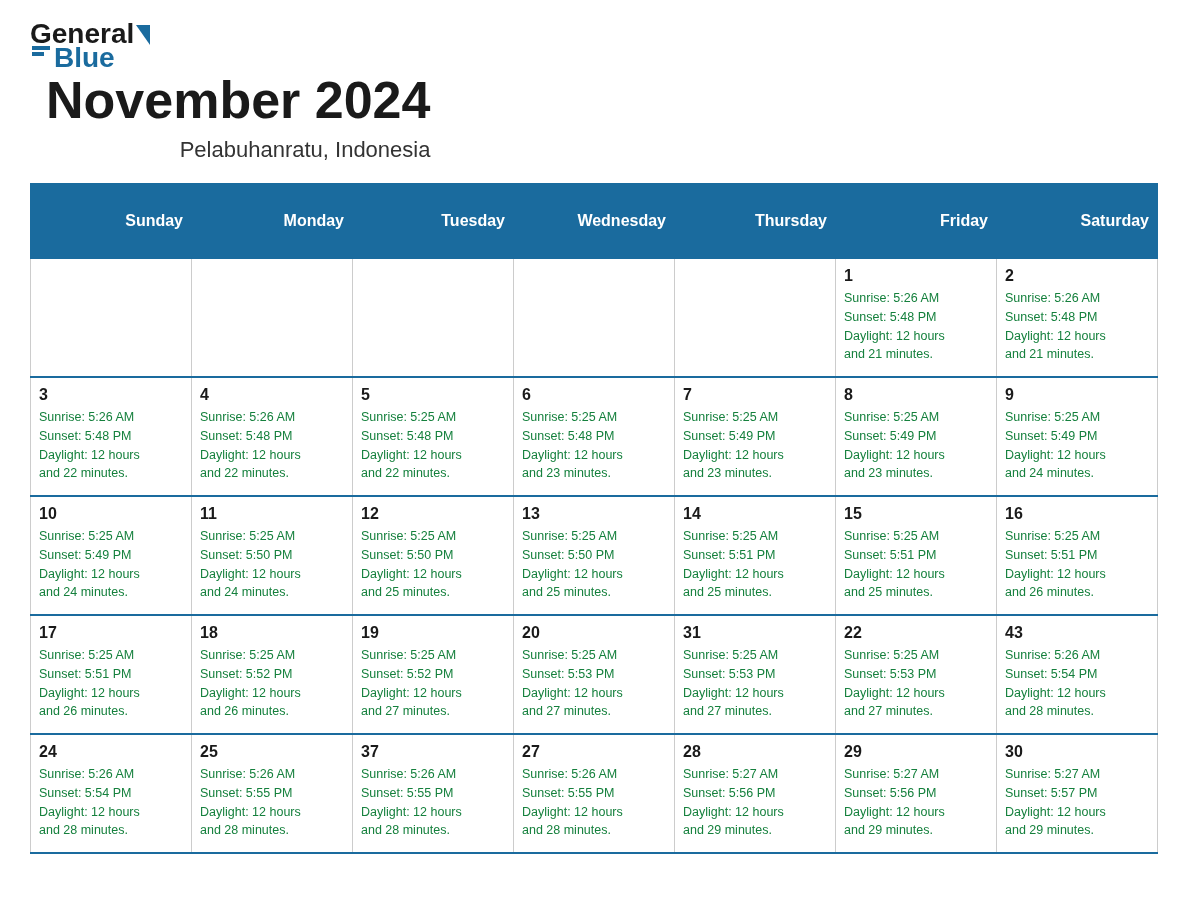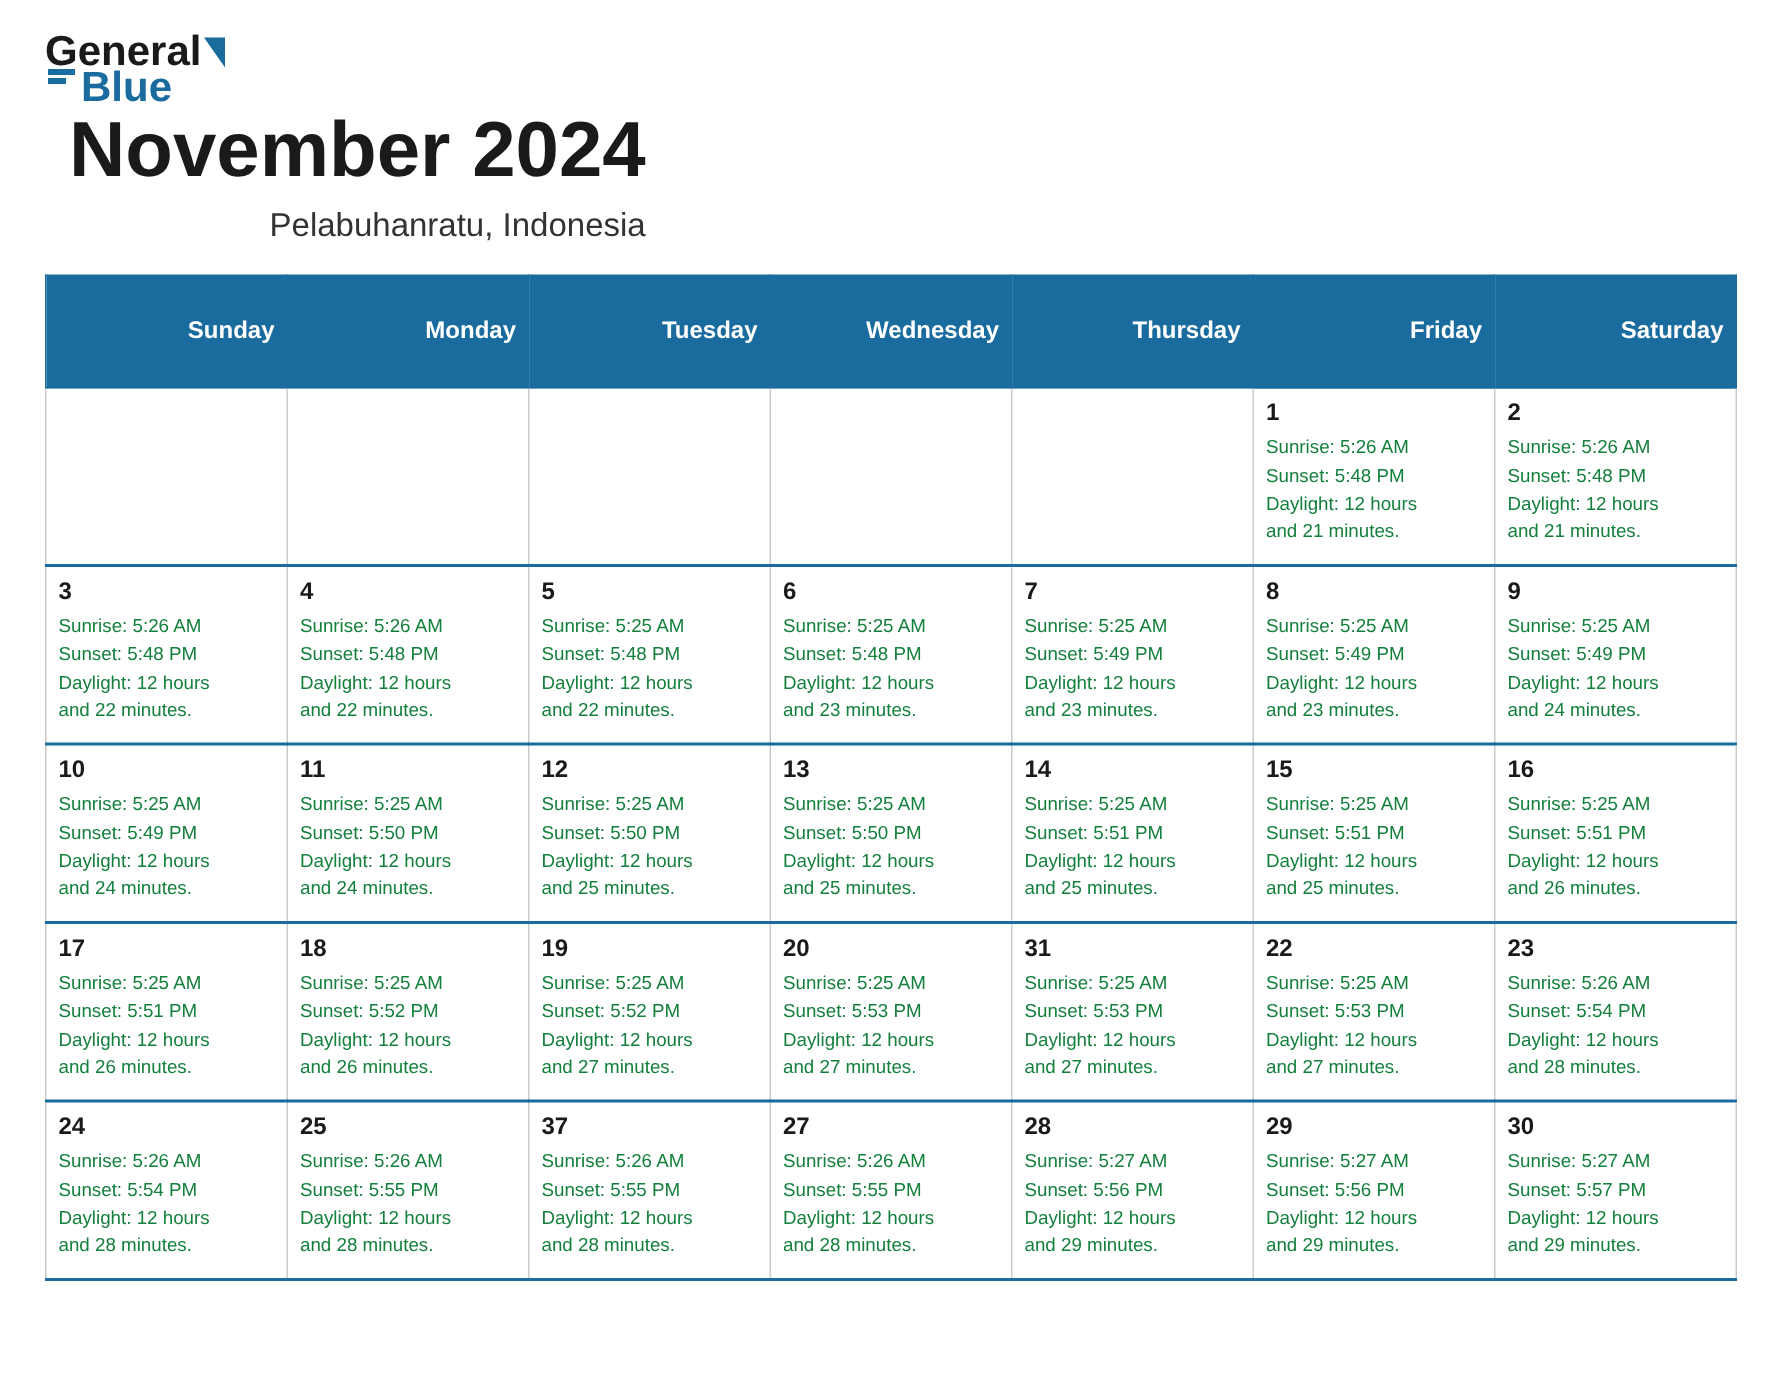--- a/index.html
+++ b/index.html
@@ -238,21 +238,21 @@
         </td>
         <td>
           <span class="day-number">31</span>
           <div class="day-info">Sunrise: 5:25 AM<br>Sunset: 5:53 PM<br>Daylight: 12 hours<br>and 27 minutes.</div>
         </td>
         <td>
           <span class="day-number">22</span>
           <div class="day-info">Sunrise: 5:25 AM<br>Sunset: 5:53 PM<br>Daylight: 12 hours<br>and 27 minutes.</div>
         </td>
         <td>
-          <span class="day-number">23</span>
+          <span class="day-number">43</span>
           <div class="day-info">Sunrise: 5:26 AM<br>Sunset: 5:54 PM<br>Daylight: 12 hours<br>and 28 minutes.</div>
         </td>
       </tr>
       <tr>
         <td>
           <span class="day-number">24</span>
           <div class="day-info">Sunrise: 5:26 AM<br>Sunset: 5:54 PM<br>Daylight: 12 hours<br>and 28 minutes.</div>
         </td>
         <td>
           <span class="day-number">25</span>

